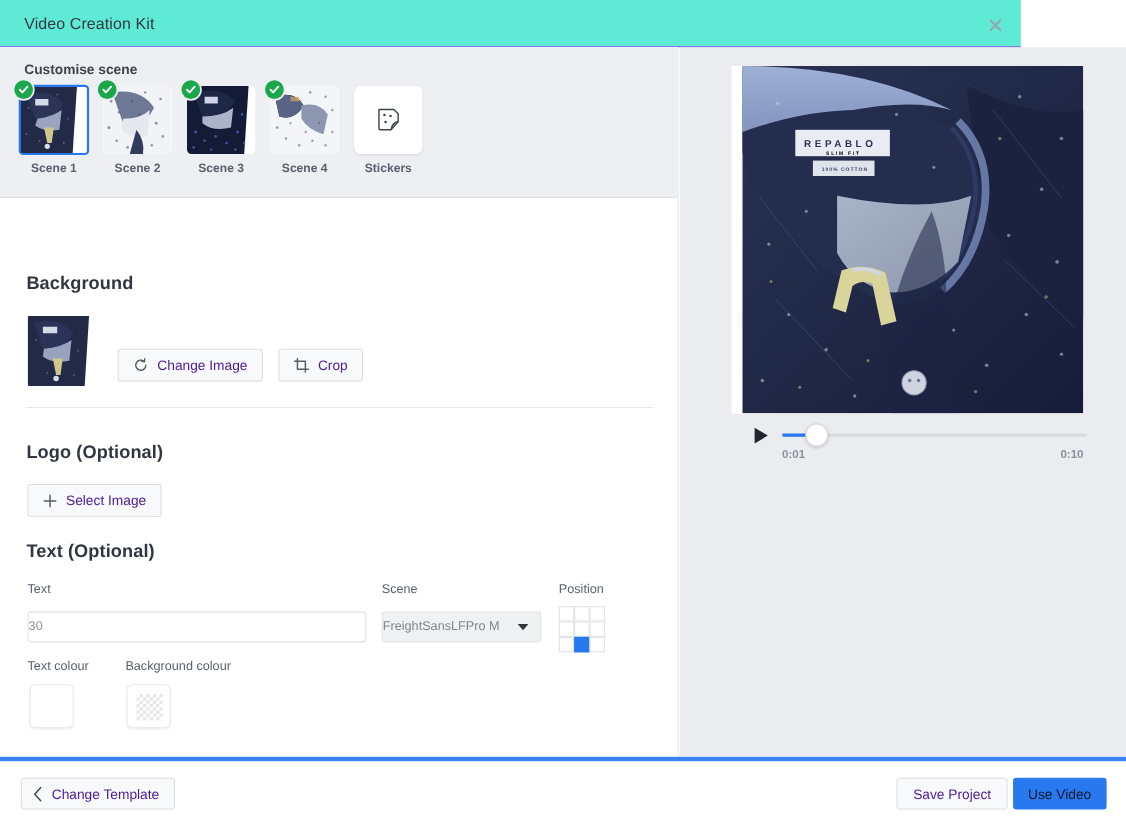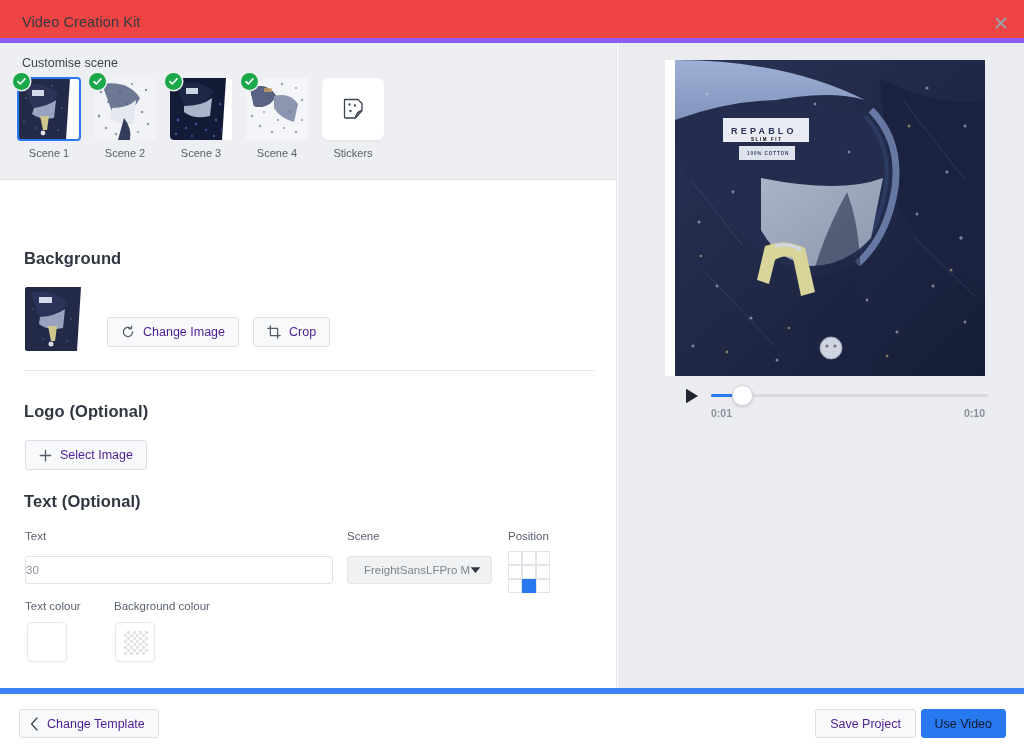--- a/index.html
+++ b/index.html
@@ -13,23 +13,23 @@
   #app {
     position: relative;
     width: 1024px; height: 748px;
     background: #ffffff;
     overflow: hidden;
   }
 
   
   .titlebar {
     position: absolute; left: 0; top: 0;
-    width: 1024px; height: 43px;
-    background: #ef4444;
-    border-bottom: 5px solid #8b5cf6;
+    width: 928px; height: 43px;
+    background: #5eead4;
+    border-bottom: 1px solid #8b5cf6;
   }
   .titlebar-title {
     position: absolute; left: 22px; top: 14px;
     font-size: 14.5px; color: #333a42; letter-spacing: .1px;
   }
   .close-btn {
     position: absolute; right: 14px; top: 14px;
     width: 18px; height: 18px;
     cursor: pointer;
     color: #9aa2ab;
@@ -50,20 +50,21 @@
     background: #eaecf0;
     font-weight: bold;
   }
 
   
   .scene-strip {
     position: absolute; left: 0; top: 0;
     width: 616px; height: 137px;
     background: #edeff2;
     border-bottom: 1px solid #dfe2e6;
+    font-weight: bold;
   }
   .scene-strip-label {
     position: absolute; left: 22px; top: 13px;
     font-size: 12.5px; color: #3c4450;
   }
   .scene-list {
     position: absolute; left: 18px; top: 35px;
     display: flex; gap: 14px;
   }
   .scene-item {
@@ -198,21 +199,21 @@
     position: absolute; left: 347px; top: 375px;
     width: 145px; height: 28px;
     background: #f0f1f3;
     border: 1px solid #e2e4e8;
     border-radius: 3px;
     display: flex; align-items: center;
     cursor: pointer;
   }
   .font-select-value {
     flex: 1 1 auto;
-    padding-left: 16px;
+    padding-left: 0;
     font-size: 11.5px; color: #7e868f;
     white-space: nowrap; overflow: hidden;
   }
   .font-caret {
     padding-right: 10px; display: flex; align-items: center;
   }
 
   .position-grid {
     position: absolute; left: 508px; top: 370px;
     width: 42px; height: 42px;
@@ -295,21 +296,21 @@
   .time-right {
     position: absolute; right: 0px; top: 26px;
     font-size: 10.5px; color: #8a919b;
   }
 
   
   .footer {
     position: absolute; left: 0; top: 688px;
     width: 1024px; height: 60px;
     background: #ffffff;
-    border-top: 6px solid #3b82f6;
+    border-top: 4px solid #3b82f6;
   }
   .btn-change-template {
     position: absolute; left: 19px; top: 15px;
     height: 29px; padding: 0 13px 0 10px;
     gap: 8px;
   }
   .btn-save {
     position: absolute; right: 108px; top: 15px;
     height: 29px; padding: 0 14px;
   }

